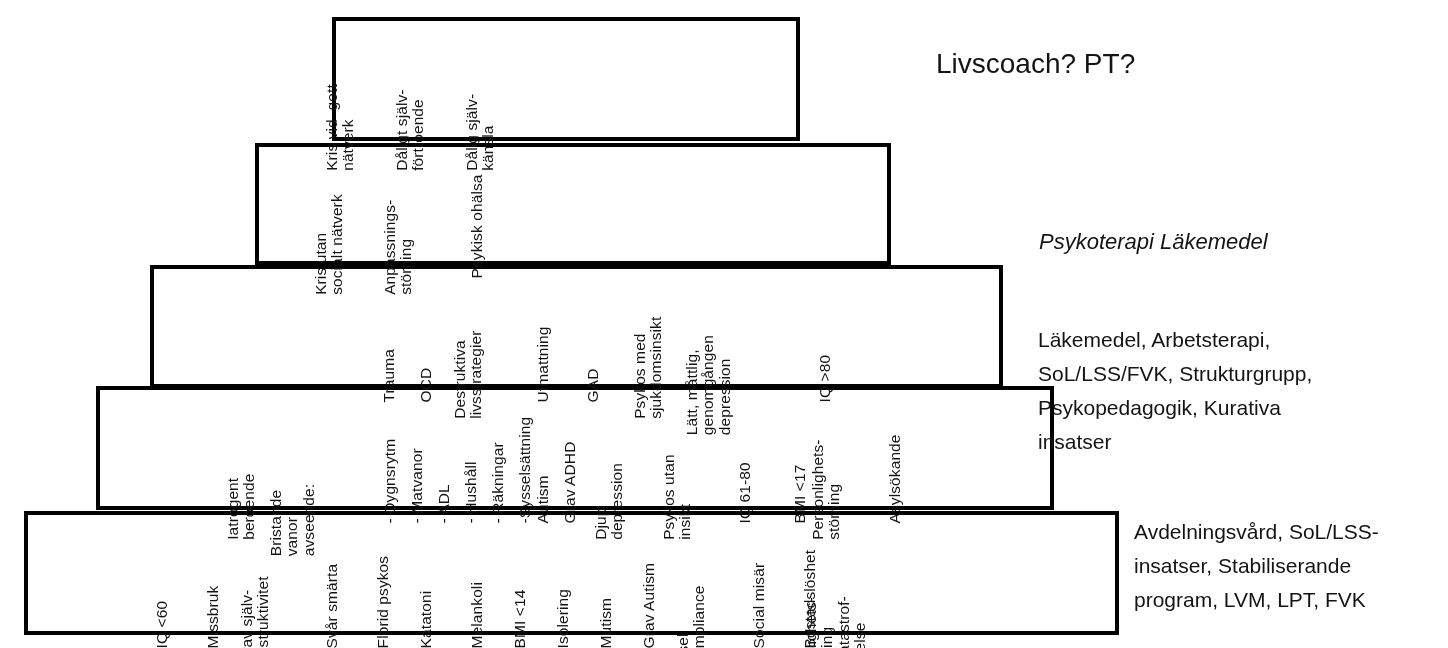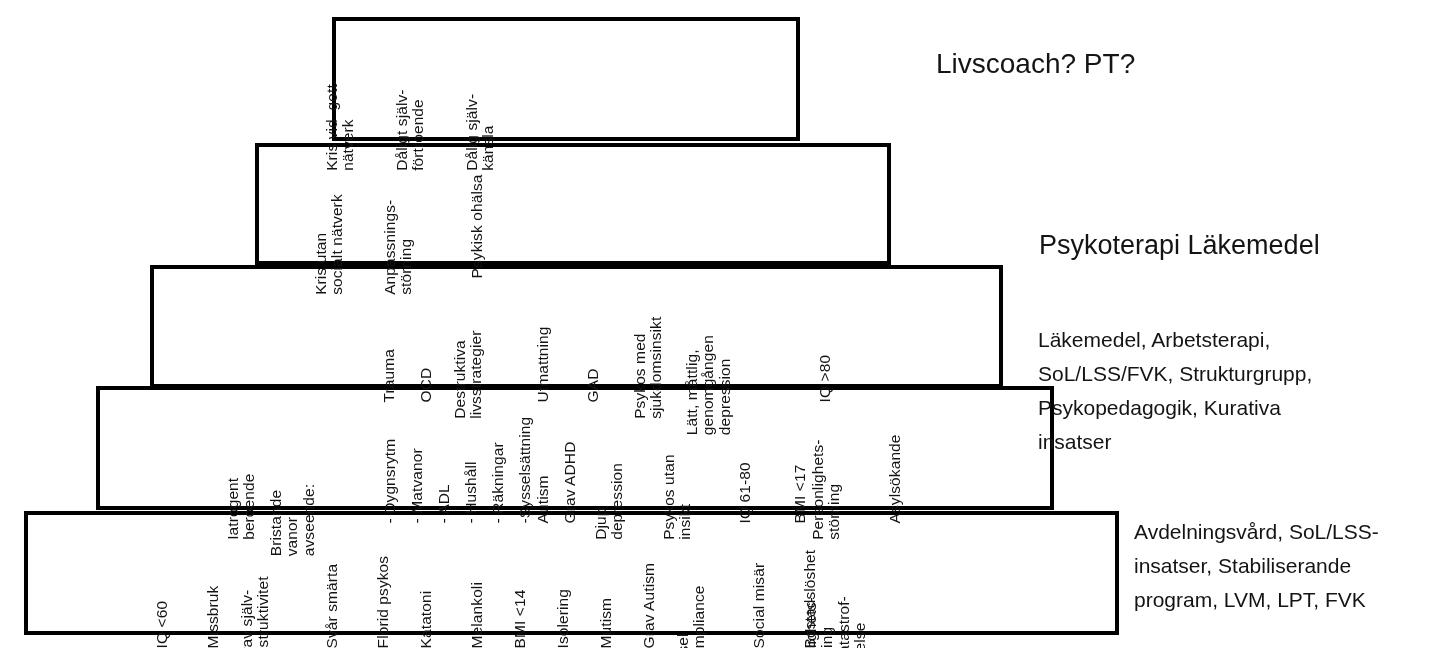--- a/index.html
+++ b/index.html
@@ -36,21 +36,21 @@
     letter-spacing: 0.1px;
   }
 
   
   .annot {
     position: absolute;
     color: #141414;
     white-space: pre-line;
   }
   .annot.a1 { font-size: 28px; line-height: 1.35; }
-  .annot.a2 { font-size: 27px; line-height: 1.35; }
+  .annot.a2 { font-size: 22px; line-height: 1.35; font-style: italic; }
   .annot.a3 { font-size: 21px; line-height: 1.62; }
   .annot.a4 { font-size: 21px; line-height: 1.62; }
 </style>
 </head>
 <body>
 
 <div id="canvas">
 
   <div class="tier" style="left:332px; top:17px; width:468px; height:124px;"></div>
 

